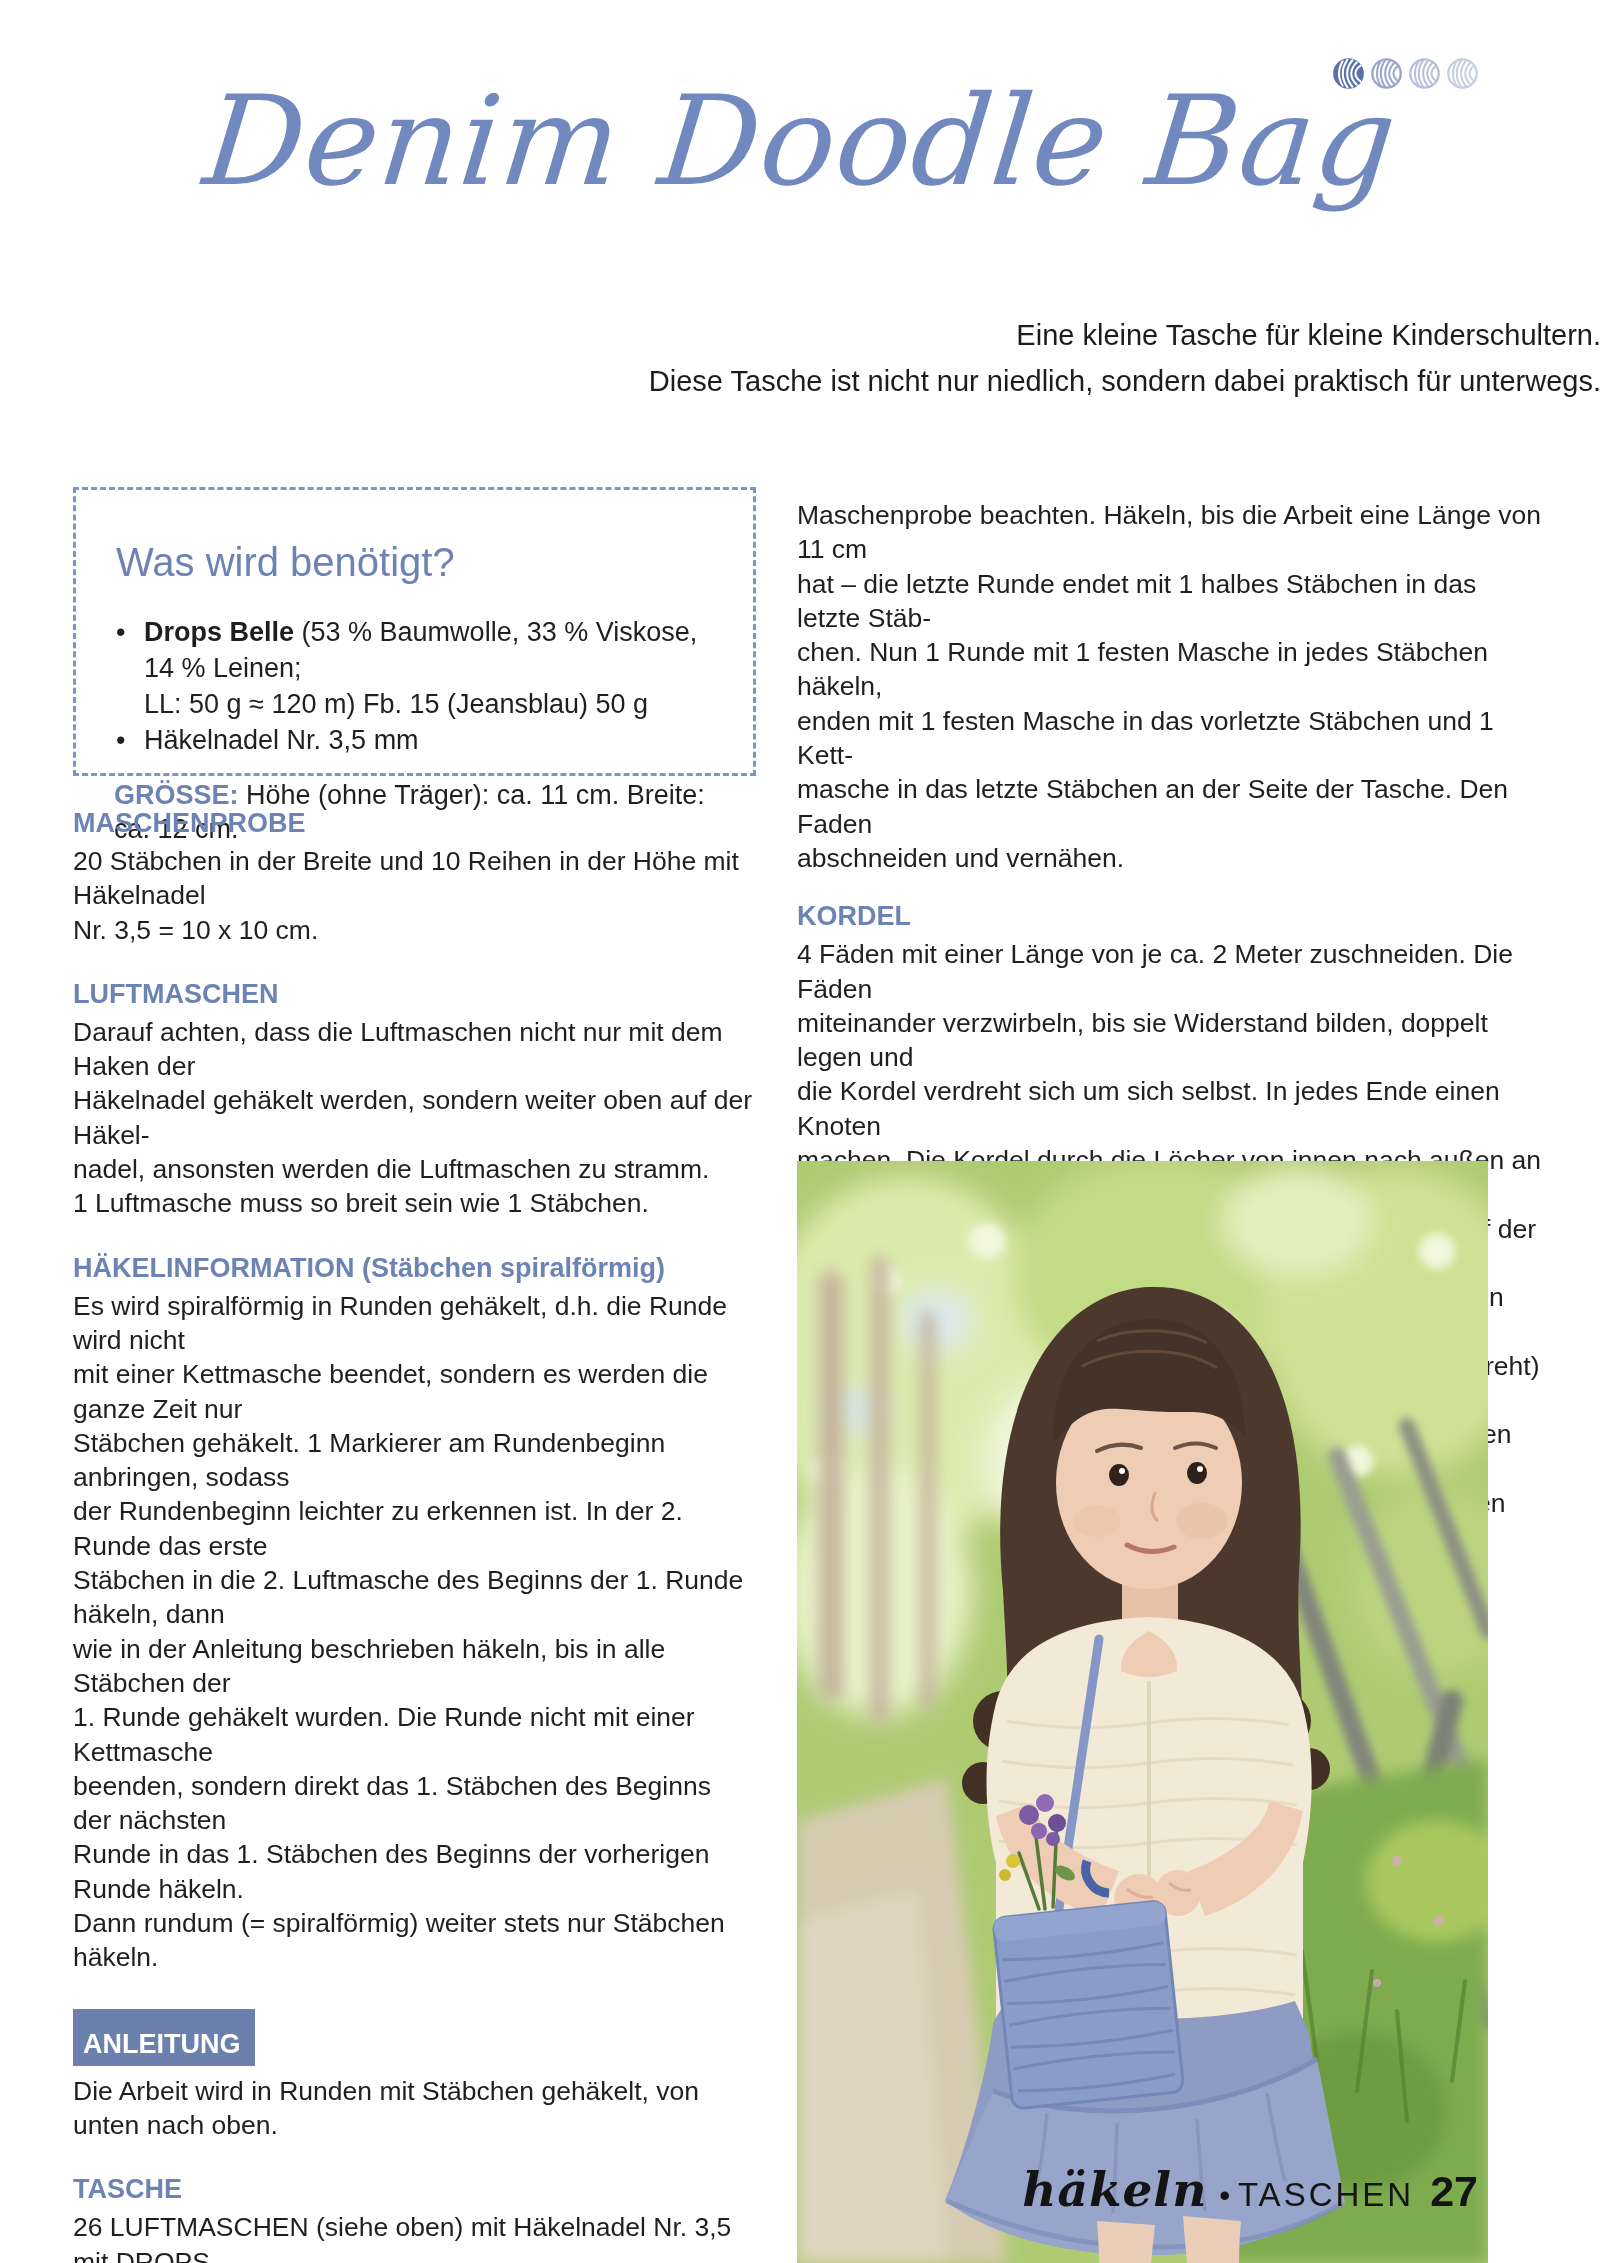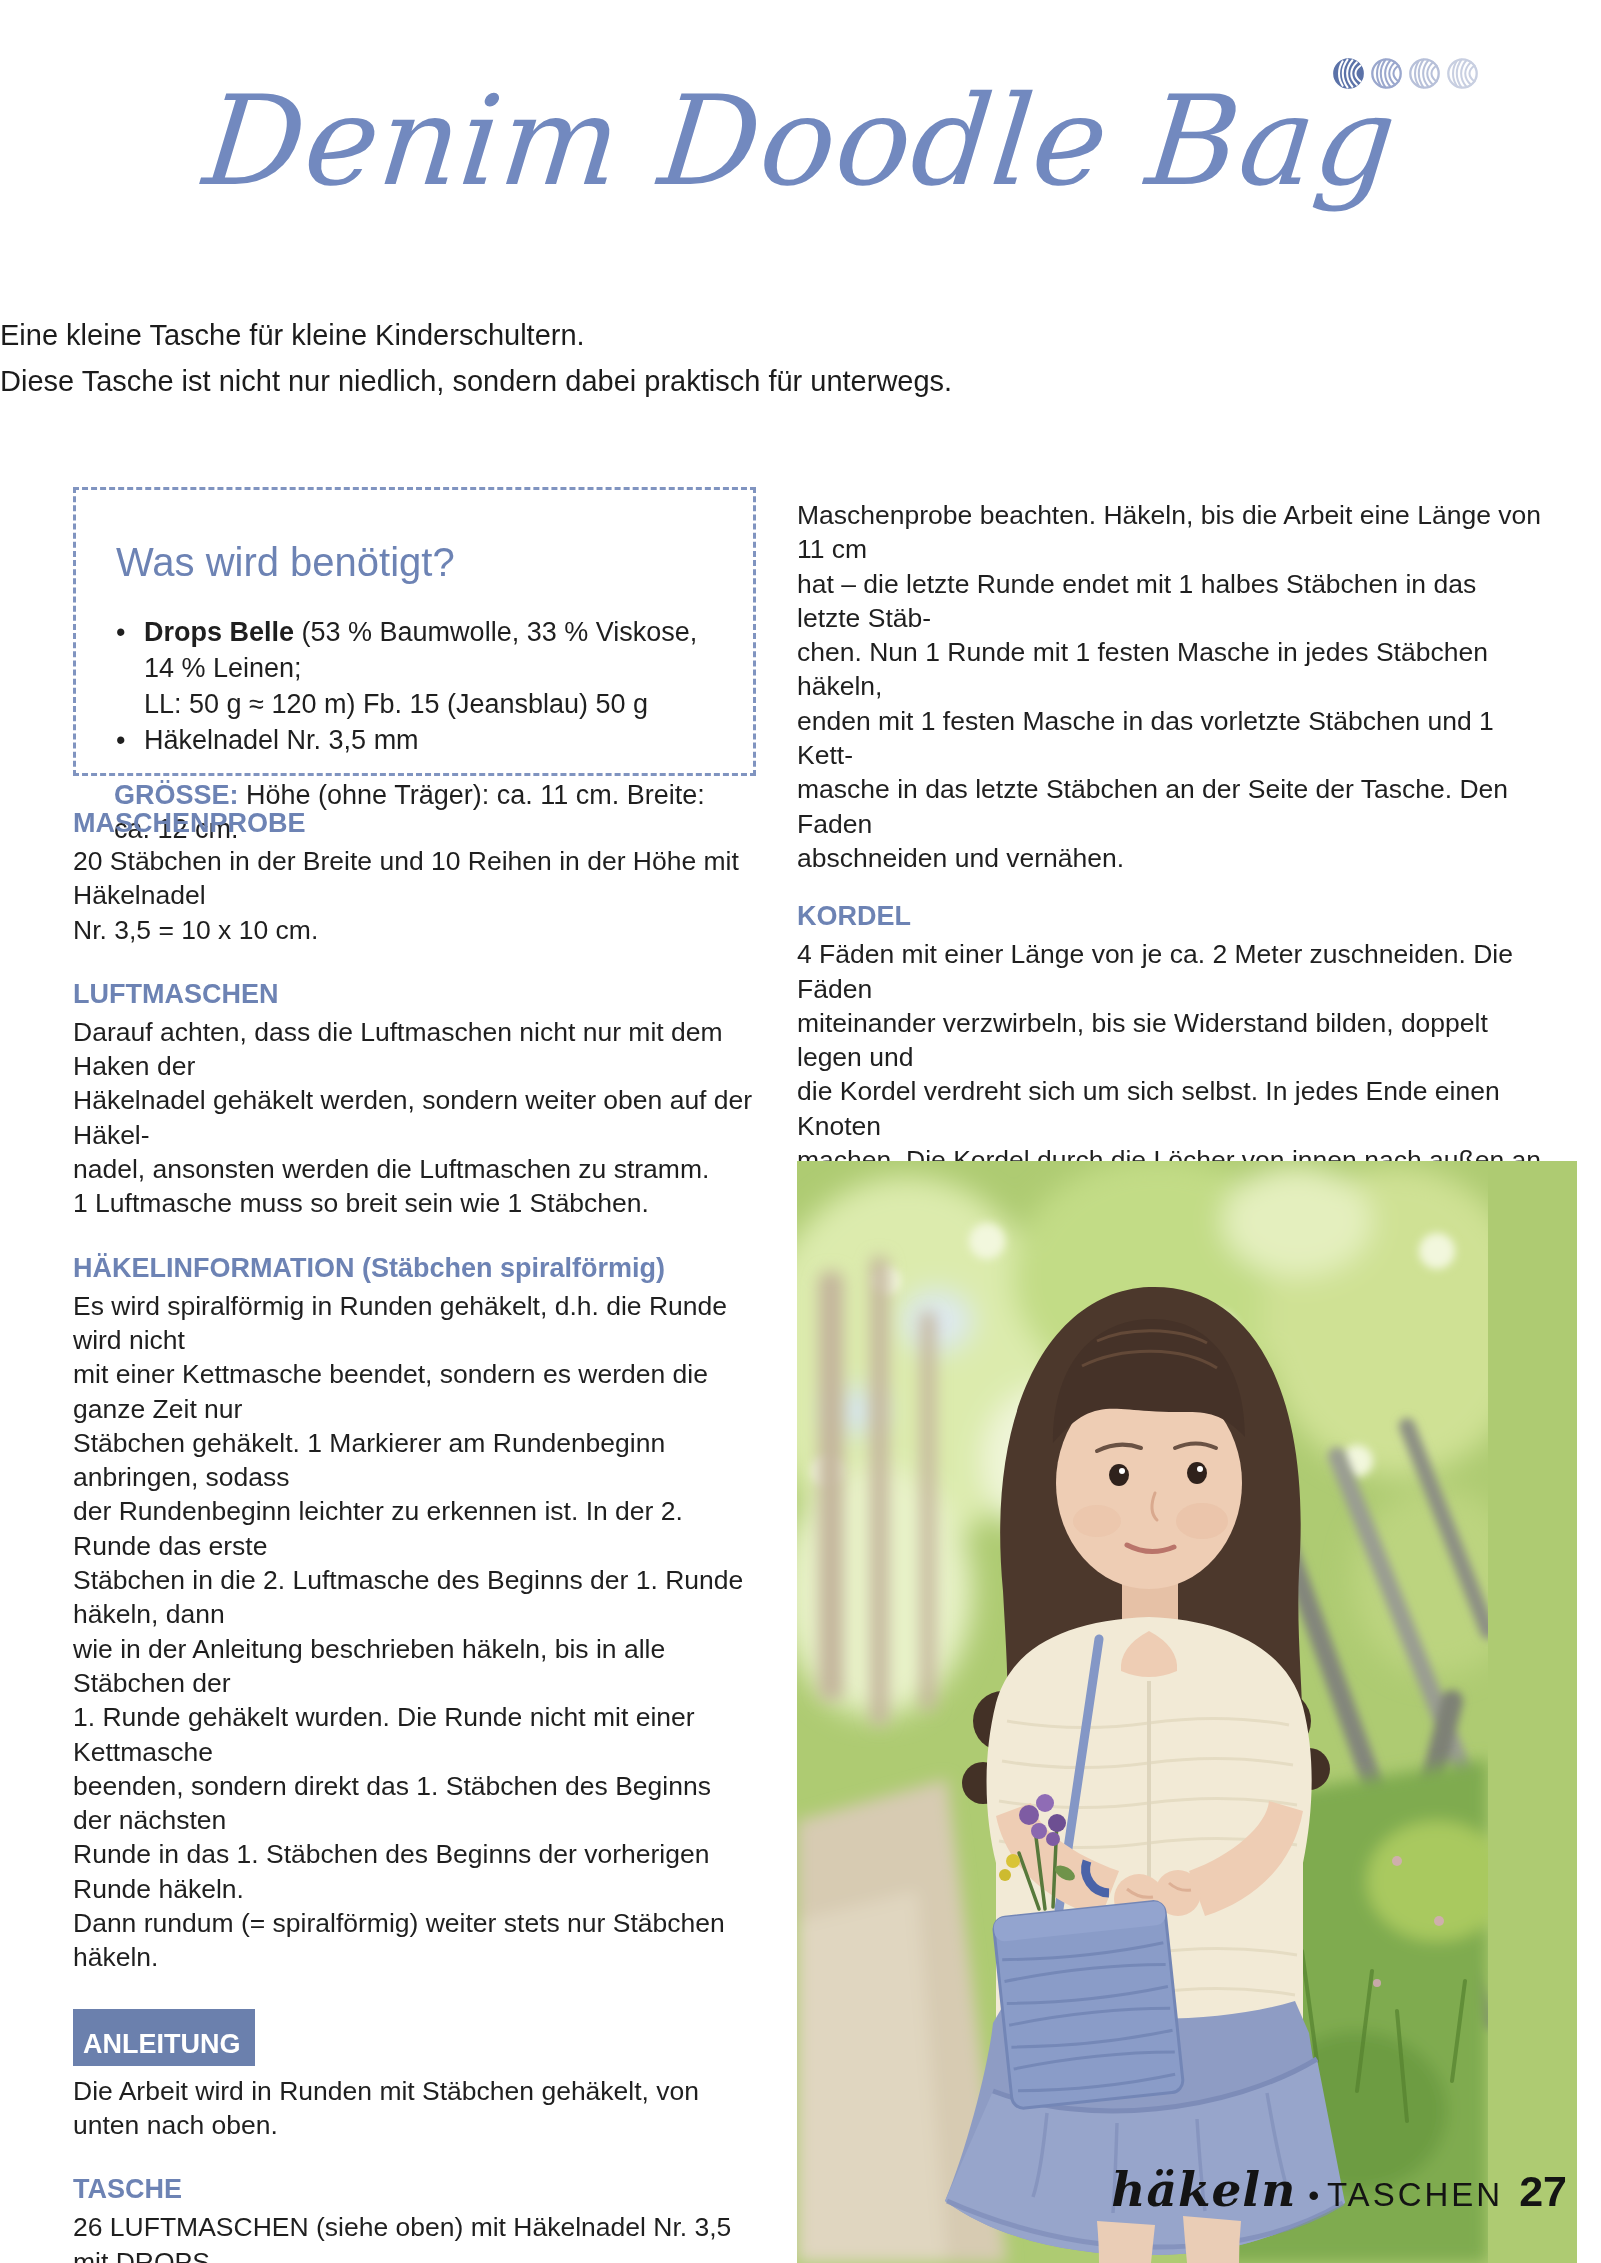--- a/index.html
+++ b/index.html
@@ -34,21 +34,21 @@
   .yarn circle{stroke-width:2.4;}
   .yarn path{fill:none;stroke-width:2.1;stroke-linecap:round;}
 
   .title{
     position:absolute;top:52px;left:0;width:100%;text-align:center;margin:0;
     font-family:"DejaVu Serif",serif;font-style:italic;font-weight:normal;
     font-size:124px;line-height:1.45;color:var(--title-blue);
     transform:skewX(-6deg);letter-spacing:1px;
   }
   .subtitle{
-    position:absolute;top:312px;left:0;width:100%;text-align:left;
+    position:absolute;top:312px;left:0;width:100%;text-align:right;
     font-size:29px;line-height:46px;color:#1c1c1c;
   }
 
   .left-col{position:absolute;left:73px;top:487px;width:683px;}
   .right-col{position:absolute;left:797px;top:498px;width:745px;}
 
   .body{font-size:26.5px;line-height:34.3px;white-space:pre-line;margin:0;}
 
   .materials-box{
     box-sizing:border-box;width:683px;height:289px;
@@ -75,21 +75,21 @@
     display:inline-block;background:var(--badge-bg);color:var(--badge-text);
     font-weight:bold;font-size:27px;line-height:27px;
     padding:22px 14px 8px 10px;margin-top:34px;
   }
   .after-badge{margin-top:8px;}
 
   .kordel-heading{margin-top:24px;}
   .credit{font-weight:bold;font-size:27px;margin:26px 0 0 0;}
 
   .photo{
-    position:absolute;left:797px;top:1161px;width:780px;height:1102px;
+    position:absolute;left:797px;top:1161px;width:691px;height:1102px;
     overflow:hidden;background:#aecb72;
   }
   .photo svg{display:block;width:691px;height:1102px;}
   .photo-footer{
     position:absolute;right:10px;bottom:46px;
     display:flex;align-items:baseline;color:#141414;white-space:nowrap;
   }
   .mag{font-family:"DejaVu Serif",serif;font-style:italic;font-weight:bold;font-size:47px;letter-spacing:1px;}
   .dot{font-size:30px;font-weight:bold;margin:0 8px 0 12px;}
   .sec{font-size:33px;letter-spacing:3px;}

